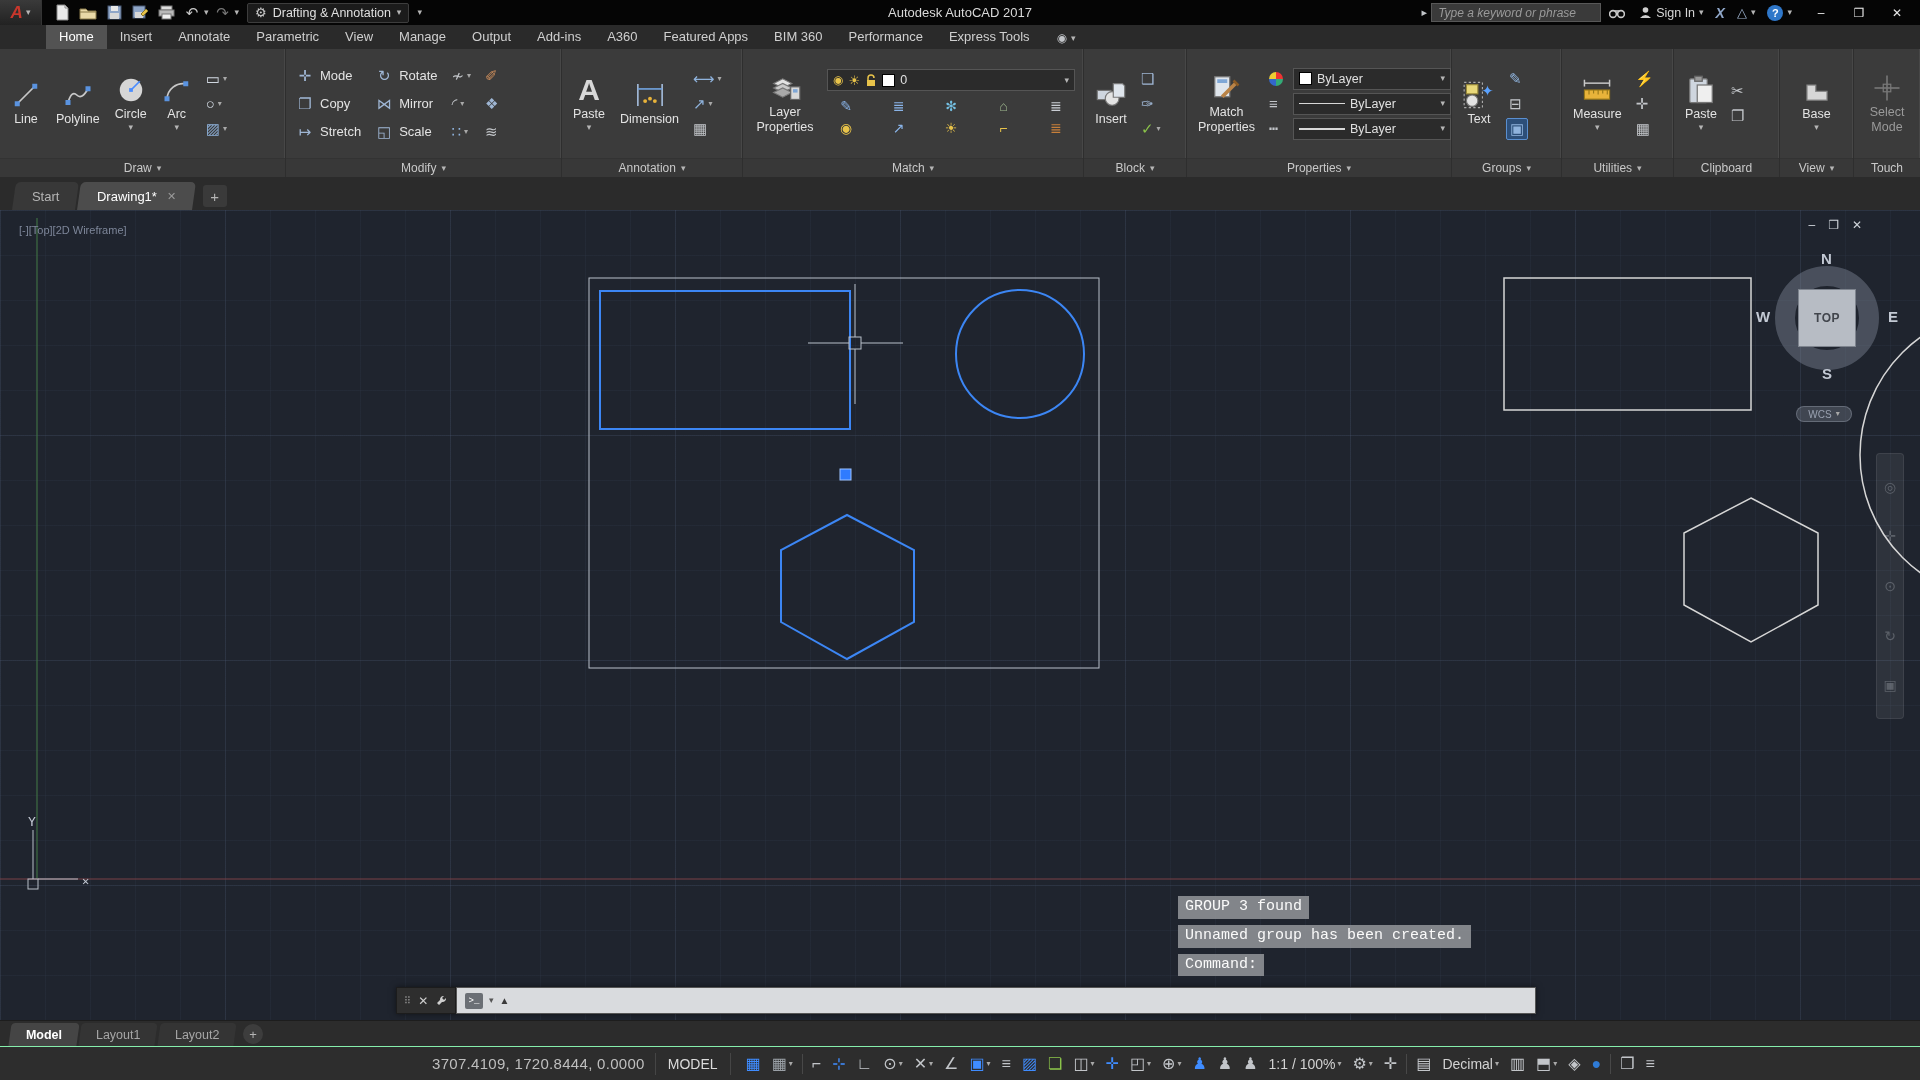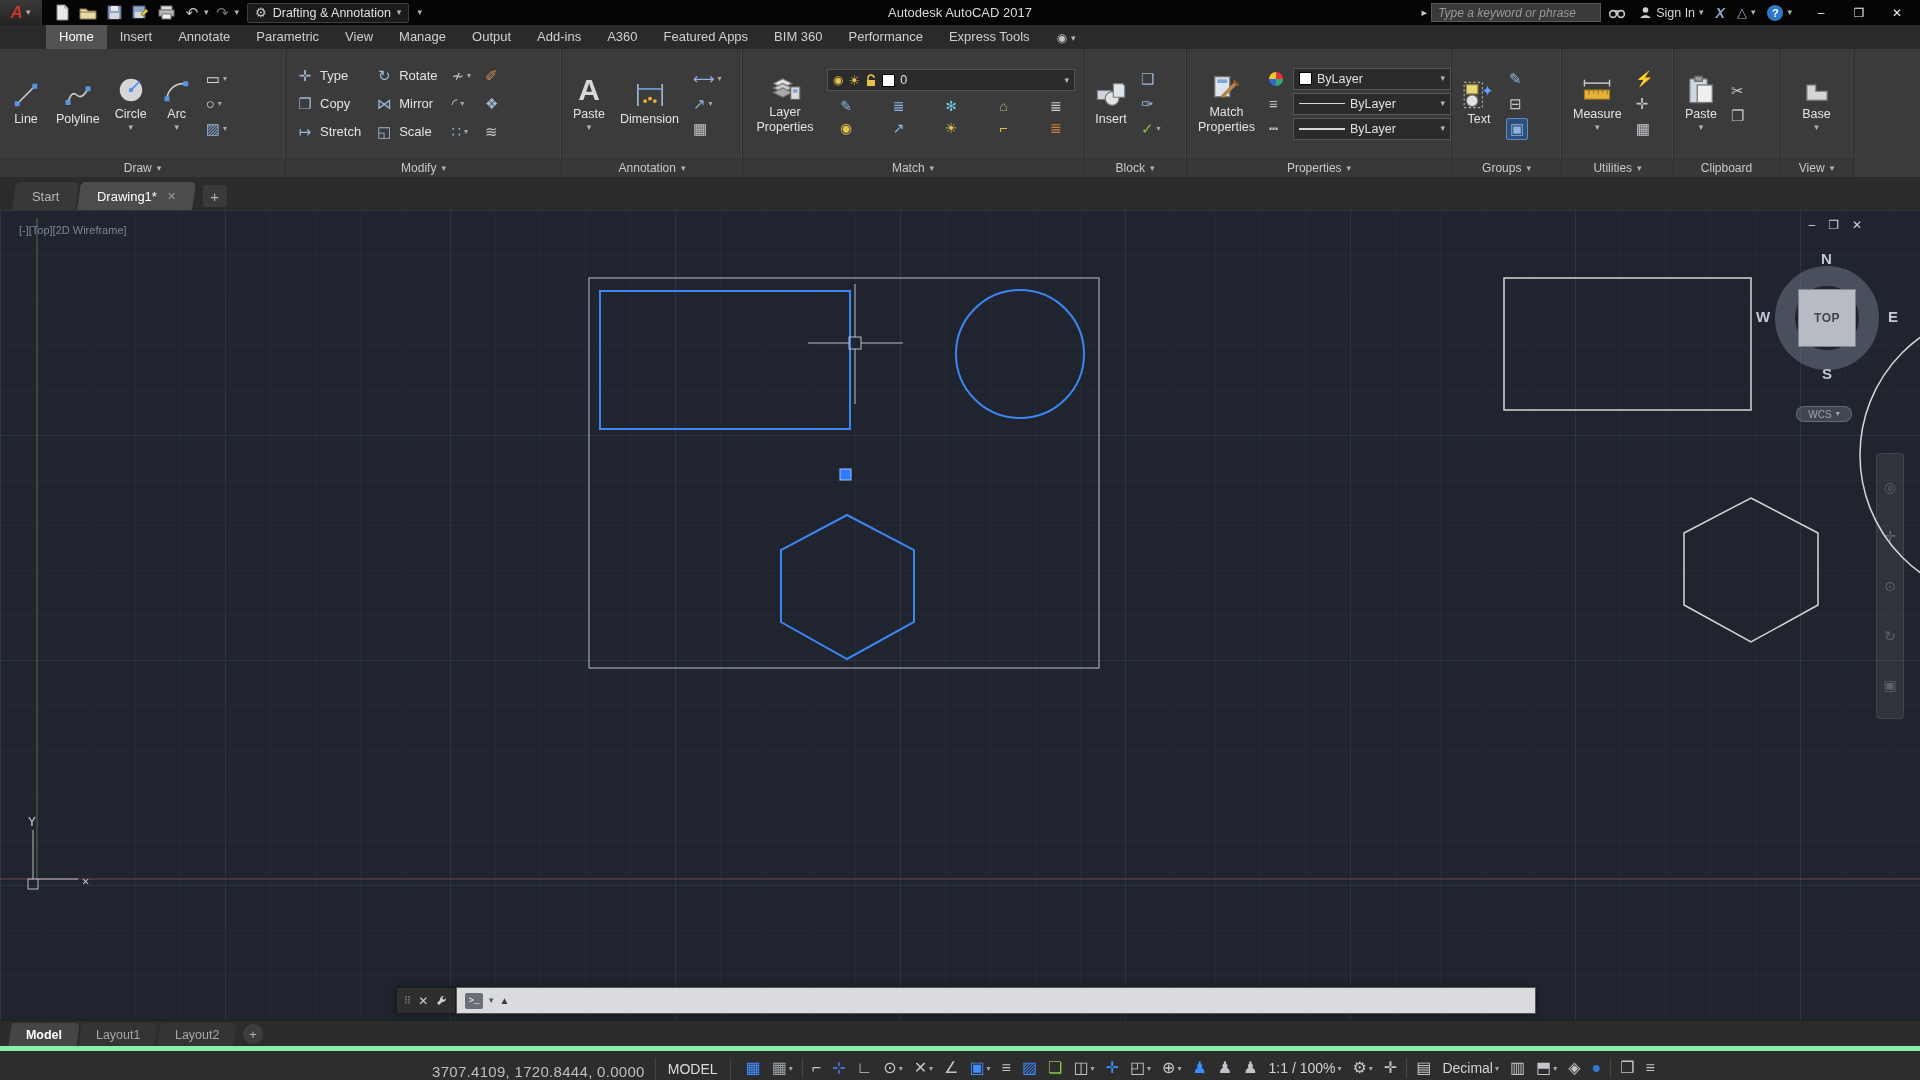--- a/index.html
+++ b/index.html
@@ -89,21 +89,21 @@
   .cmdfield::placeholder{color:#76797e;font-style:italic;}
 
   
   .layoutbar{height:26px;background:#2c2c2c;display:flex;align-items:flex-end;padding-left:10px;gap:2px;border-top:1px solid #1d1d1d;}
   .ltab{height:23px;padding:0 16px;display:flex;align-items:center;font-size:12.5px;color:#a6a6a6;background:#343434;border-radius:4px 4px 0 0;transform:skewX(-8deg);}
   .ltab>span{transform:skewX(8deg);}
   .ltab.active{background:#454545;color:#fff;font-weight:bold;}
   .ltab-plus{width:20px;height:20px;margin:0 0 2px 6px;border-radius:50%;background:#3d3d3d;color:#b5b5b5;display:flex;align-items:center;justify-content:center;font-size:13px;}
 
   
-  .statusbar{height:34px;background:#2d2d2d;border-top:5px solid #86efac;display:flex;align-items:flex-end;font-size:15px;color:#c2c5c9;padding-right:9px;}
+  .statusbar{height:34px;background:#2d2d2d;border-top:1px solid #86efac;display:flex;align-items:center;font-size:15px;color:#c2c5c9;padding-right:9px;}
   .coords{margin-left:432px;color:#bfbfbf;letter-spacing:.3px;}
   .sb-model{margin:0 10px;padding:0 12px;border-left:1px solid #454545;border-right:1px solid #454545;height:22px;display:flex;align-items:center;color:#dcdcdc;font-size:14px;}
   .sb-toggles{display:flex;align-items:center;gap:1px;flex:1;}
   .sb-item{display:flex;align-items:center;gap:2px;padding:0 5px;height:24px;border-radius:2px;}
   .sb-glyph{font-size:16px;line-height:1;}
   .sb-text{font-size:14px;color:#d2d2d2;}
   .sb-caret{font-size:8px;color:#a8a8a8;}
   .sb-div{width:1px;height:20px;background:#484848;margin:0 3px;}
 </style>
 </head>
@@ -313,21 +313,21 @@
         <span>Draw</span>
         <span class="caret" style="color: rgb(181, 181, 181);">▾</span>
       </div>
   </div>
 
   <div class="panel" style="width:276px;">
     <div class="pbody">
       <div class="modgrid">
         <span class="tool">
             <span class="g" style="color: rgb(159, 182, 212);">✛</span>
-            <span>Type</span>
+            <span>Mode</span>
           </span>
         <span class="tool">
             <span class="g" style="color: rgb(159, 182, 212);">❐</span>
             <span>Copy</span>
           </span>
         <span class="tool">
             <span class="g" style="color: rgb(159, 182, 212);">↦</span>
             <span>Stretch</span>
           </span>
         <span class="tool">
@@ -626,20 +626,35 @@
         <span>Base</span>
         <span class="caret" style="color: rgb(181, 181, 181);">▾</span>
       </div>
     </div>
     <div class="plabel">
         <span>View</span>
         <span class="caret" style="color: rgb(181, 181, 181);">▾</span>
       </div>
   </div>
 
+  <div class="panel" style="flex:1;border-right:none;">
+    <div class="pbody" style="justify-content:center;">
+      <div class="bigbtn">
+        <svg width="30" height="30" viewBox="0 0 24 24">
+            <line x1="12" y1="2" x2="12" y2="22" stroke="#777" stroke-width="1.3"></line>
+            <line x1="2" y1="12" x2="22" y2="12" stroke="#777" stroke-width="1.3"></line>
+            <rect x="9" y="9" width="6" height="6" fill="none" stroke="#777"></rect>
+          </svg>
+        <span style="color:#9a9a9a;">Select Mode</span>
+      </div>
+    </div>
+    <div class="plabel">
+        <span>Touch</span>
+      </div>
+  </div>
 </div>
 
 <div class="filetabs">
   <div class="ftab">
       <span>Start</span>
     </div>
   <div class="ftab active">
     <span>Drawing1*</span>
     <span style="font-size: 11px; color: rgb(154, 154, 154);">✕</span>
   </div>
@@ -694,20 +709,26 @@
   </div>
 
   <div class="navbar">
     <span style="color: rgb(207, 212, 218);">◎</span>
     <span style="color: rgb(207, 212, 218);">✛</span>
     <span style="color: rgb(207, 212, 218);">⊙</span>
     <span style="color: rgb(207, 212, 218);">↻</span>
     <span style="color: rgb(207, 212, 218);">▣</span>
   </div>
 
+  <div class="cmdhist">
+
+  <span class="chip"><span>GROUP 3 found</span></span>
+      <span class="chip"><span>Unnamed group has been created.</span></span>
+      <span class="chip"><span>Command:</span></span>
+    </div>
 
   <div class="cmdbar">
     <div class="cmdhandle">
       <span style="font-size: 10px; color: rgb(138, 138, 138);">⠿</span>
       <span style="font-size:12px;">✕</span>
       <svg width="13" height="13" viewBox="0 0 13 13">
           <path d="M9 2 a3.5 3.5 0 0 0 -4 4 L2 9 l2 2 l3 -3 a3.5 3.5 0 0 0 4 -4 l-2 2 l-2 -2 z" fill="#cfcfcf"></path>
         </svg>
     </div>
     <div class="cmdinput">

